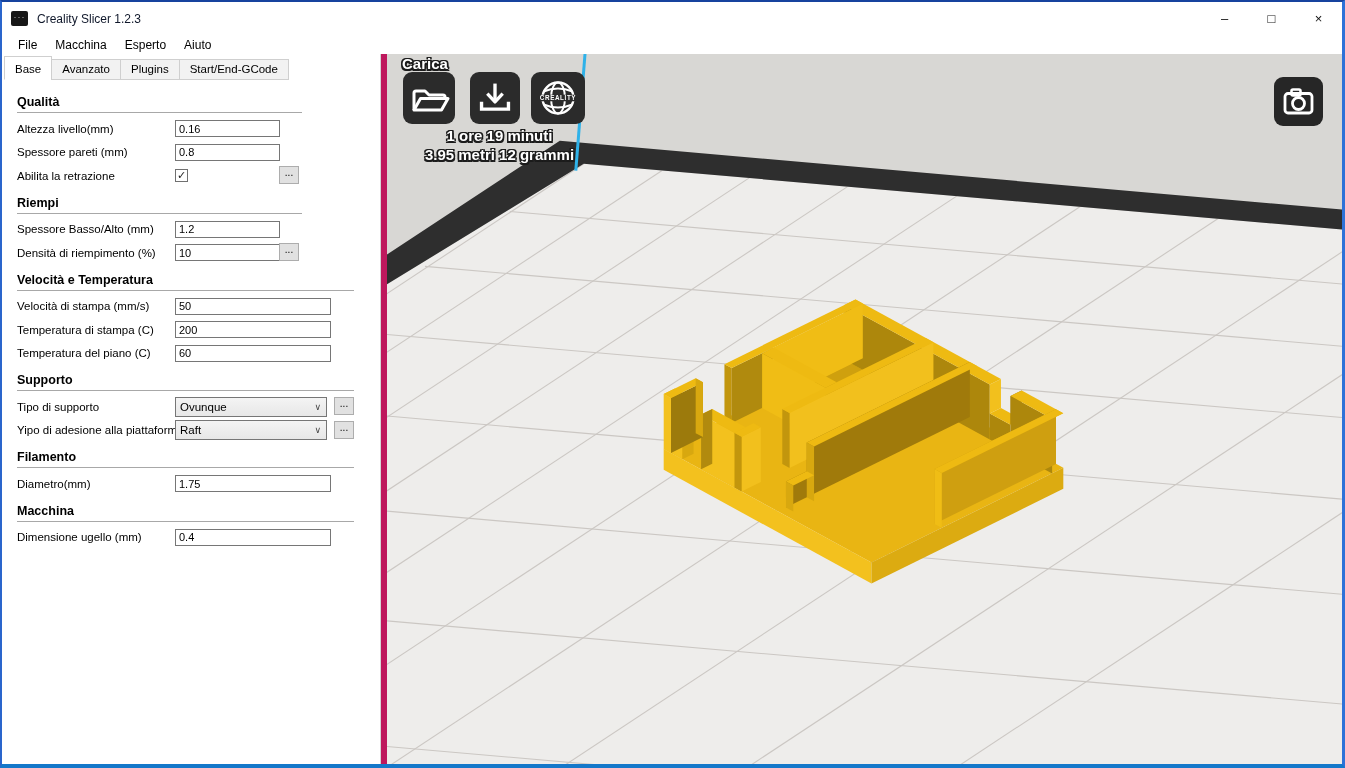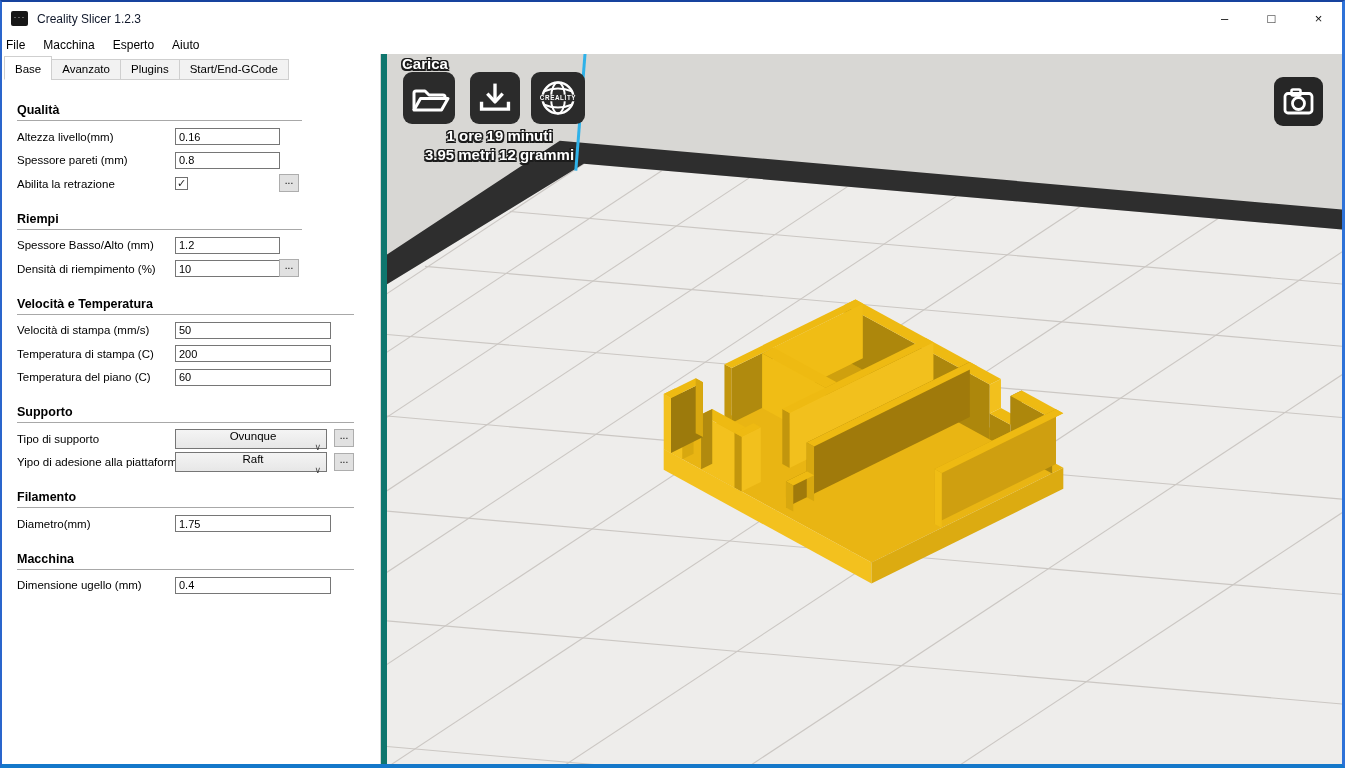--- a/index.html
+++ b/index.html
@@ -10,43 +10,43 @@
     display:flex;flex-direction:column;}
   
   .titlebar{height:33px;flex:0 0 auto;display:flex;align-items:center;padding-left:9px;background:#fff;}
   .app-icon{width:17px;height:15px;background:#171717;border-radius:2px;color:#bdbdbd;
     font-size:9px;line-height:12px;text-align:center;letter-spacing:1px;overflow:hidden;}
   .title{font-size:12px;color:#0f172a;margin-left:9px;}
   .win-controls{margin-left:auto;display:flex;align-items:center;height:100%;}
   .win-btn{width:47px;height:100%;display:flex;align-items:center;justify-content:center;
     font-size:13px;color:#111;}
   
-  .menubar{height:19px;flex:0 0 auto;display:flex;align-items:center;padding-left:4px;font-size:12px;color:#000;}
+  .menubar{height:19px;flex:0 0 auto;display:flex;align-items:center;padding-left:16px;font-size:12px;color:#000;}
   .menu-item{padding:2px 9px;}
   .menu-item:first-child{padding-left:0;}
   
-  .main{flex:1;display:flex;min-height:0;background:#0f766e;}
+  .main{flex:1;display:flex;min-height:0;background:#be185d;}
   .left{width:378px;flex:0 0 auto;background:#fff;border-right:1px solid #d6d6d6;position:relative;}
   .tabs{display:inline-flex;align-items:flex-end;border-bottom:1px solid #c9c9c9;margin:2px 0 0 2px;}
   .tab{font-size:11.5px;color:#000;background:#f2f2f2;border:1px solid #cfcfcf;margin-right:-1px;
     margin-bottom:-1px;padding:3px 10px 4px;}
   .tab.active{background:#fff;border-bottom-color:#fff;padding-top:6px;}
   .form{padding:7px 0 0 15px;}
   .section{margin-bottom:8px;}
-  .section-title{font-weight:bold;font-size:12.5px;color:#000;margin:16px 0 3px;}
+  .section-title{font-weight:bold;font-size:12.5px;color:#000;margin:8px 0 3px;}
   .rule{height:1px;background:#a8a8a8;margin-bottom:4px;width:285px;}
   .wide .rule{width:337px;}
   .row{position:relative;height:23.5px;display:flex;align-items:center;}
   .row label{width:158px;flex:0 0 auto;font-size:11.5px;color:#000;white-space:nowrap;}
   .inp{width:97px;height:15px;border:1px solid #767676;font-size:11px;padding:0 3px;
     font-family:Liberation Sans, sans-serif;}
   .wide .inp{width:148px;}
   .sel{width:152px;height:20px;box-sizing:border-box;border:1px solid #767676;
     background:linear-gradient(#f4f4f4,#e7e7e7);display:flex;align-items:center;
-    font-size:11.5px;padding-left:4px;flex-direction:column;}
+    font-size:11.5px;padding-left:4px;}
   .chev{margin-left:auto;padding-right:5px;font-size:9px;color:#444;}
   .chk{width:13px;height:13px;box-sizing:border-box;border:1px solid #707070;background:#fff;
     font-size:11px;line-height:11px;text-align:center;color:#222;}
   .btn-more{position:absolute;top:2px;width:20px;height:18px;box-sizing:border-box;
     background:#e1e1e1;border:1px solid #adadad;font-size:10px;line-height:12px;text-align:center;color:#000;}
   .more-narrow{left:262px;}
   .more-wide{left:317px;}
   
   .view{flex:1;position:relative;overflow:hidden;margin-left:6px;background:#d8d7d4;}
   .scene{position:absolute;inset:0;width:100%;height:100%;}

